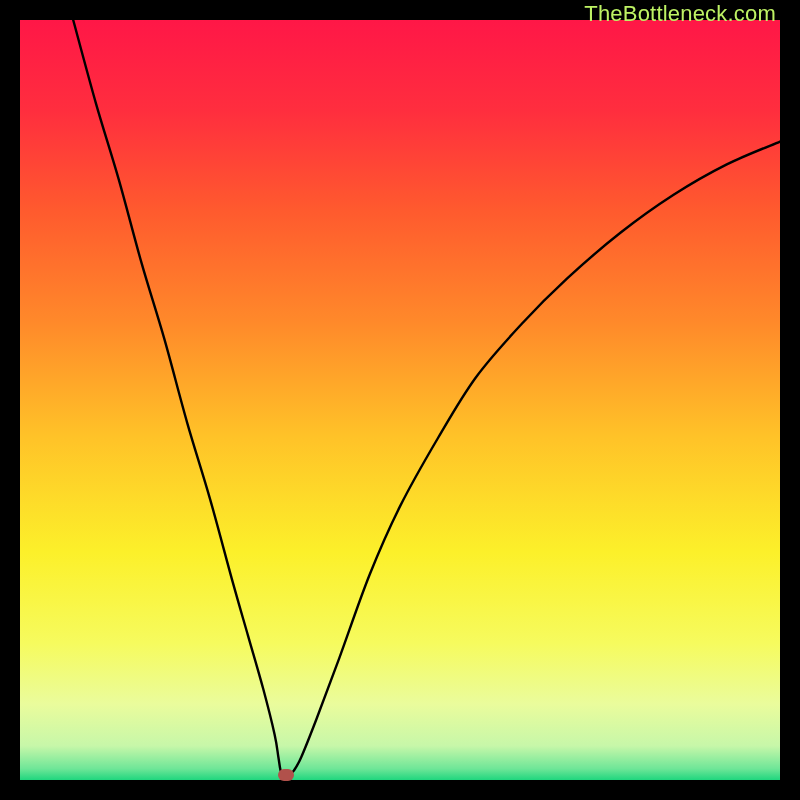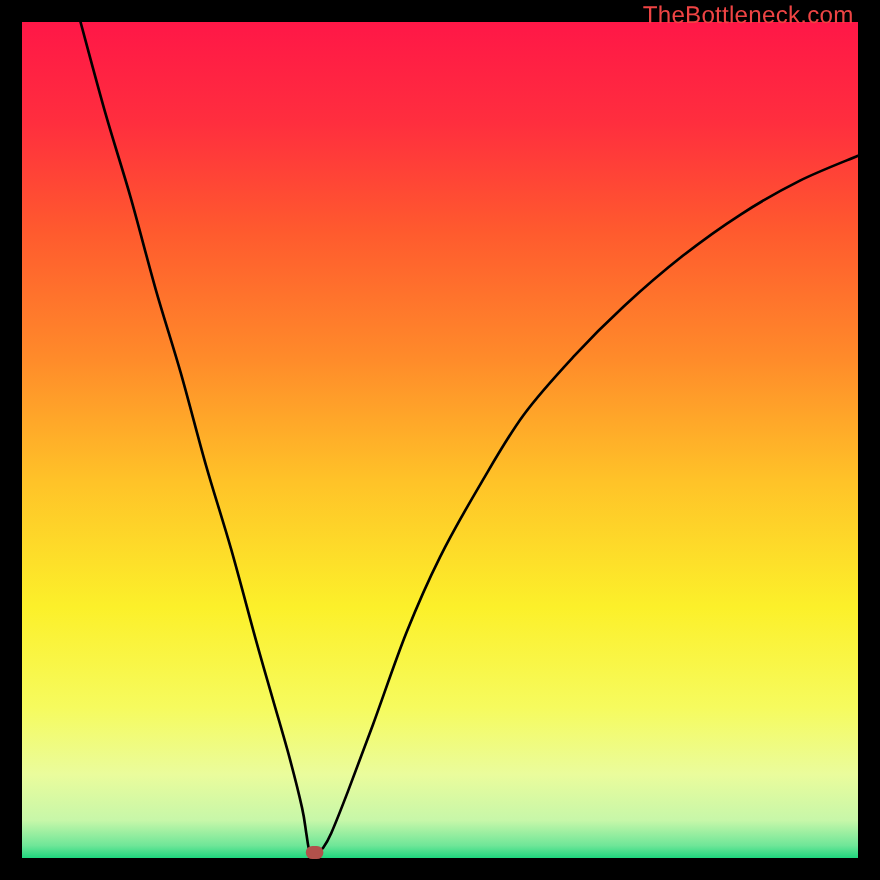--- a/index.html
+++ b/index.html
@@ -31,21 +31,21 @@
     top: 0;
     width: 760px;
     height: 760px;
   }
   .watermark {
     position: absolute;
     top: 1px;
     right: 24px;
     font-family: Arial, Helvetica, sans-serif;
     font-size: 22px;
-    color: #ef4444;
+    color: #bef264;
     letter-spacing: 0.2px;
     font-weight: 500;
   }
   .dot {
     position: absolute;
     width: 16px;
     height: 12px;
     border-radius: 6px;
     background: #b1514b;
     transform: translate(-50%, -50%);

